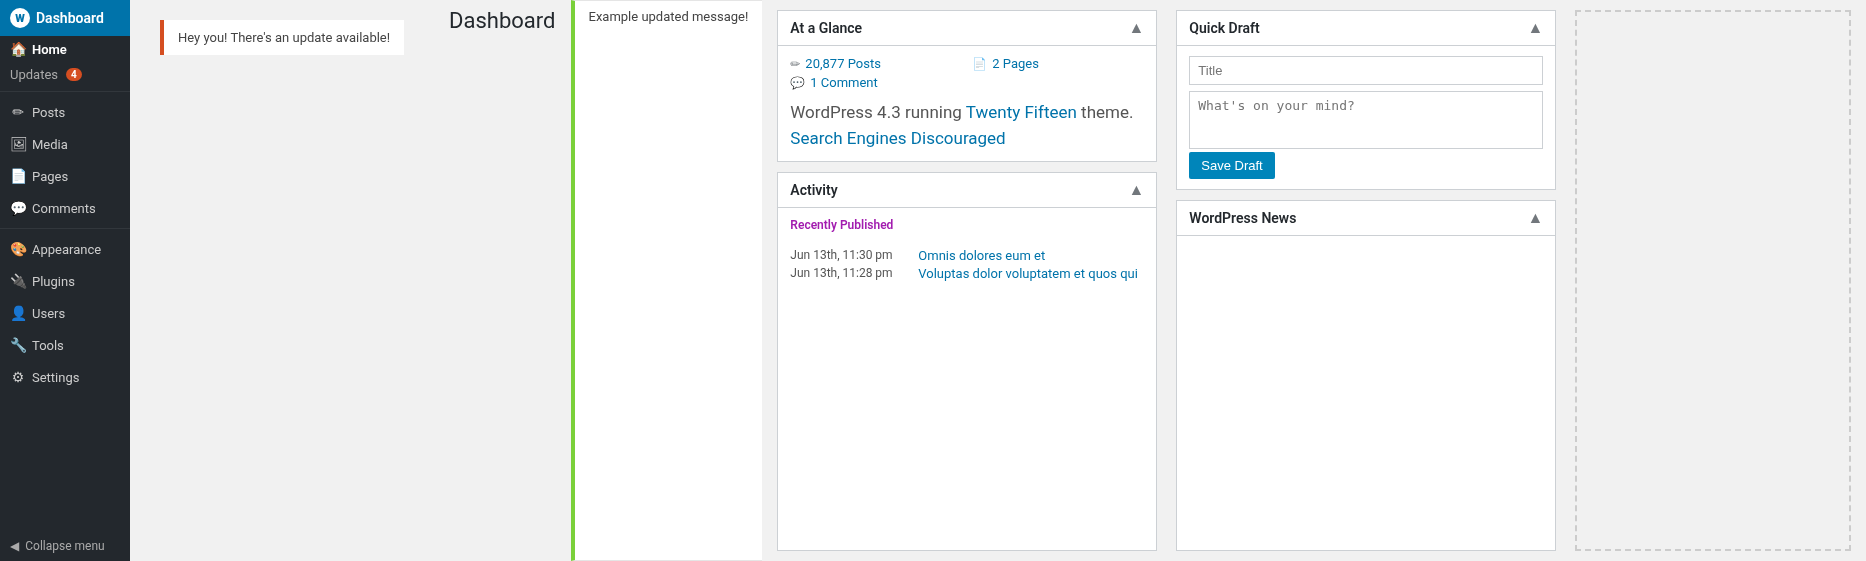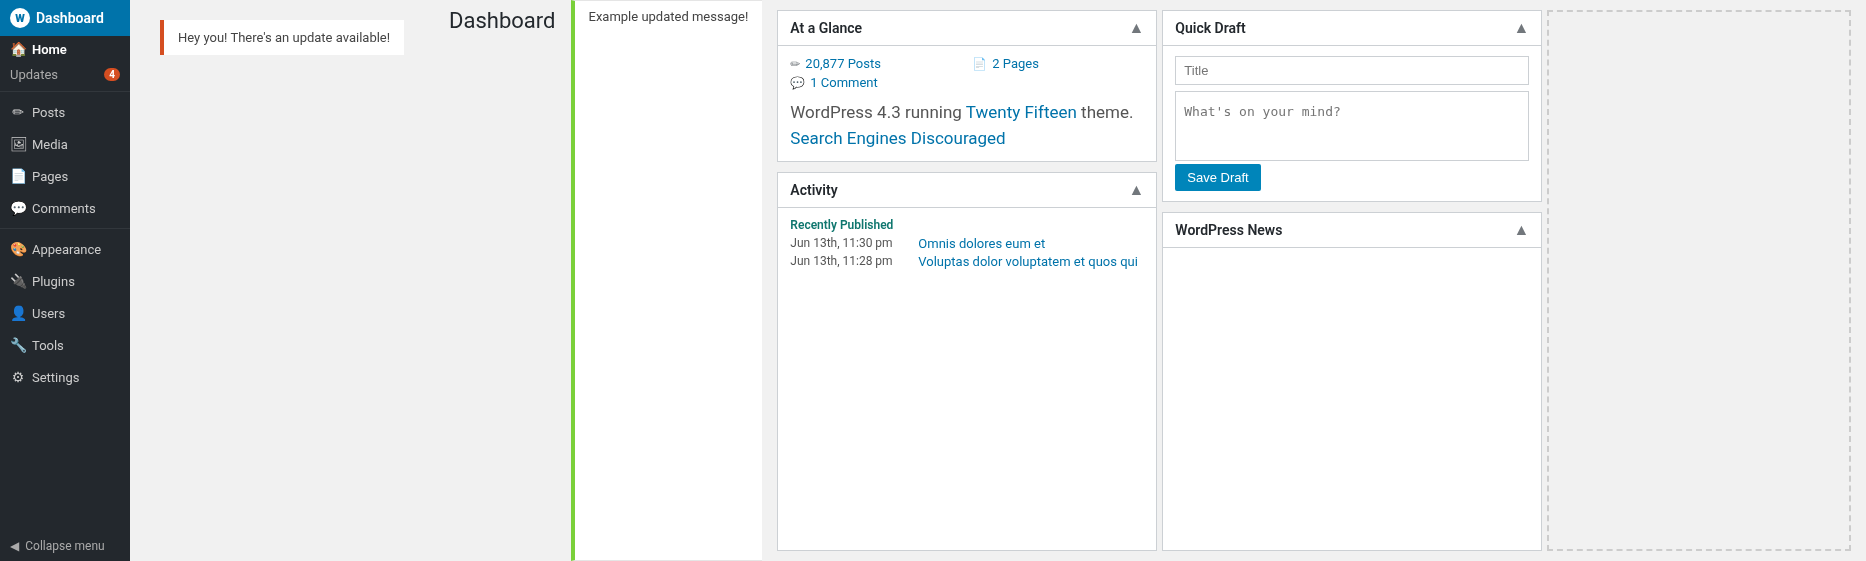--- a/index.html
+++ b/index.html
@@ -64,21 +64,20 @@
     .sidebar-item.home-item {
       padding: 5px 10px;
       font-weight: 600;
       font-size: 13px;
       color: #fff;
     }
     .sidebar-item.home-item.sub {
       font-weight: normal;
       color: #aaa;
       padding-left: 10px;
-      justify-content: space-between;
     }
     .sidebar-separator { height: 1px; background: #32373c; margin: 4px 0; }
     .collapse-menu {
       margin-top: auto;
       padding: 8px 10px;
       color: #aaa;
       font-size: 12px;
       cursor: pointer;
       display: flex;
       align-items: center;
@@ -138,21 +137,21 @@
     .content-area {
       padding: 10px 15px;
       flex: 1;
       overflow: hidden;
       display: flex;
       flex-direction: column;
     }
 
     .widgets-row {
       display: flex;
-      gap: 5px;
+      gap: 19px;
       flex: 1;
       overflow: hidden;
     }
 
     .widget-col-left {
       width: 380px;
       display: flex;
       flex-direction: column;
       gap: 10px;
     }
@@ -224,44 +223,44 @@
       width: 100%;
       padding: 6px 8px;
       border: 1px solid #ccd0d4;
       margin-bottom: 6px;
       font-size: 13px;
       color: #0f766e;
       outline: none;
     }
     .draft-body-input {
       width: 100%;
-      padding: 12px 8px;
+      padding: 6px 8px;
       border: 1px solid #ccd0d4;
       font-size: 13px;
       color: #aaa;
-      height: 70px;
+      height: 58px;
       resize: none;
       outline: none;
     }
     .save-draft-btn {
       background: #0085ba;
       color: #fff;
       border: none;
       padding: 6px 12px;
       font-size: 13px;
       cursor: pointer;
       border-radius: 2px;
     }
 
     
     .activity-section-title {
       font-size: 12px;
-      color: #0f766e;
+      color: #a21caf;
       font-weight: 600;
-      margin-bottom: 4px;
+      margin-bottom: 16px;
     }
     .activity-item {
       display: flex;
       gap: 8px;
       margin-bottom: 3px;
     }
     .activity-date {
       color: #555;
       font-size: 12px;
       white-space: nowrap;

